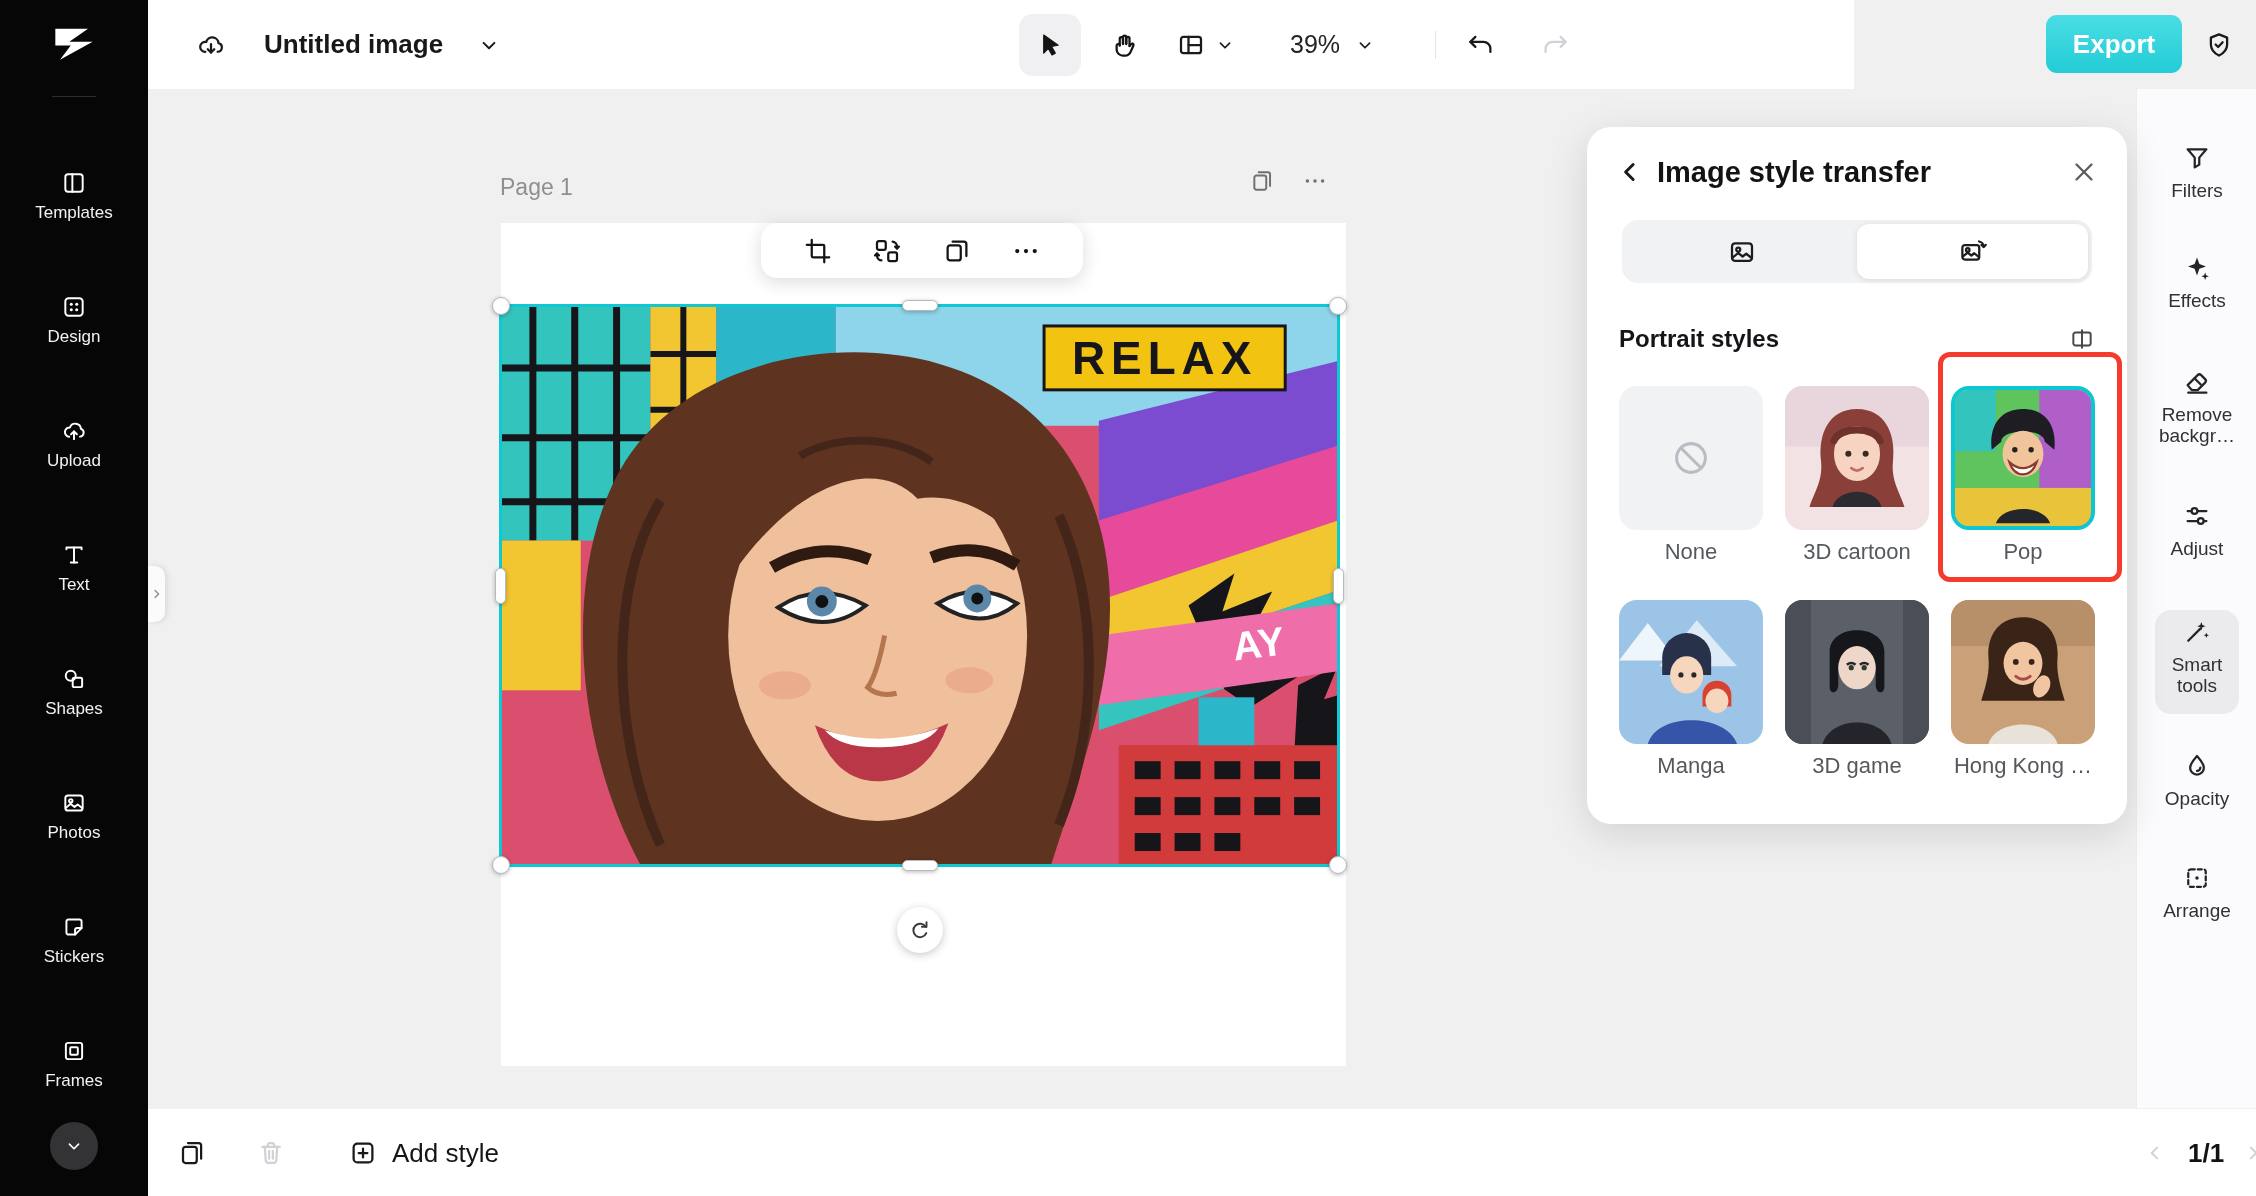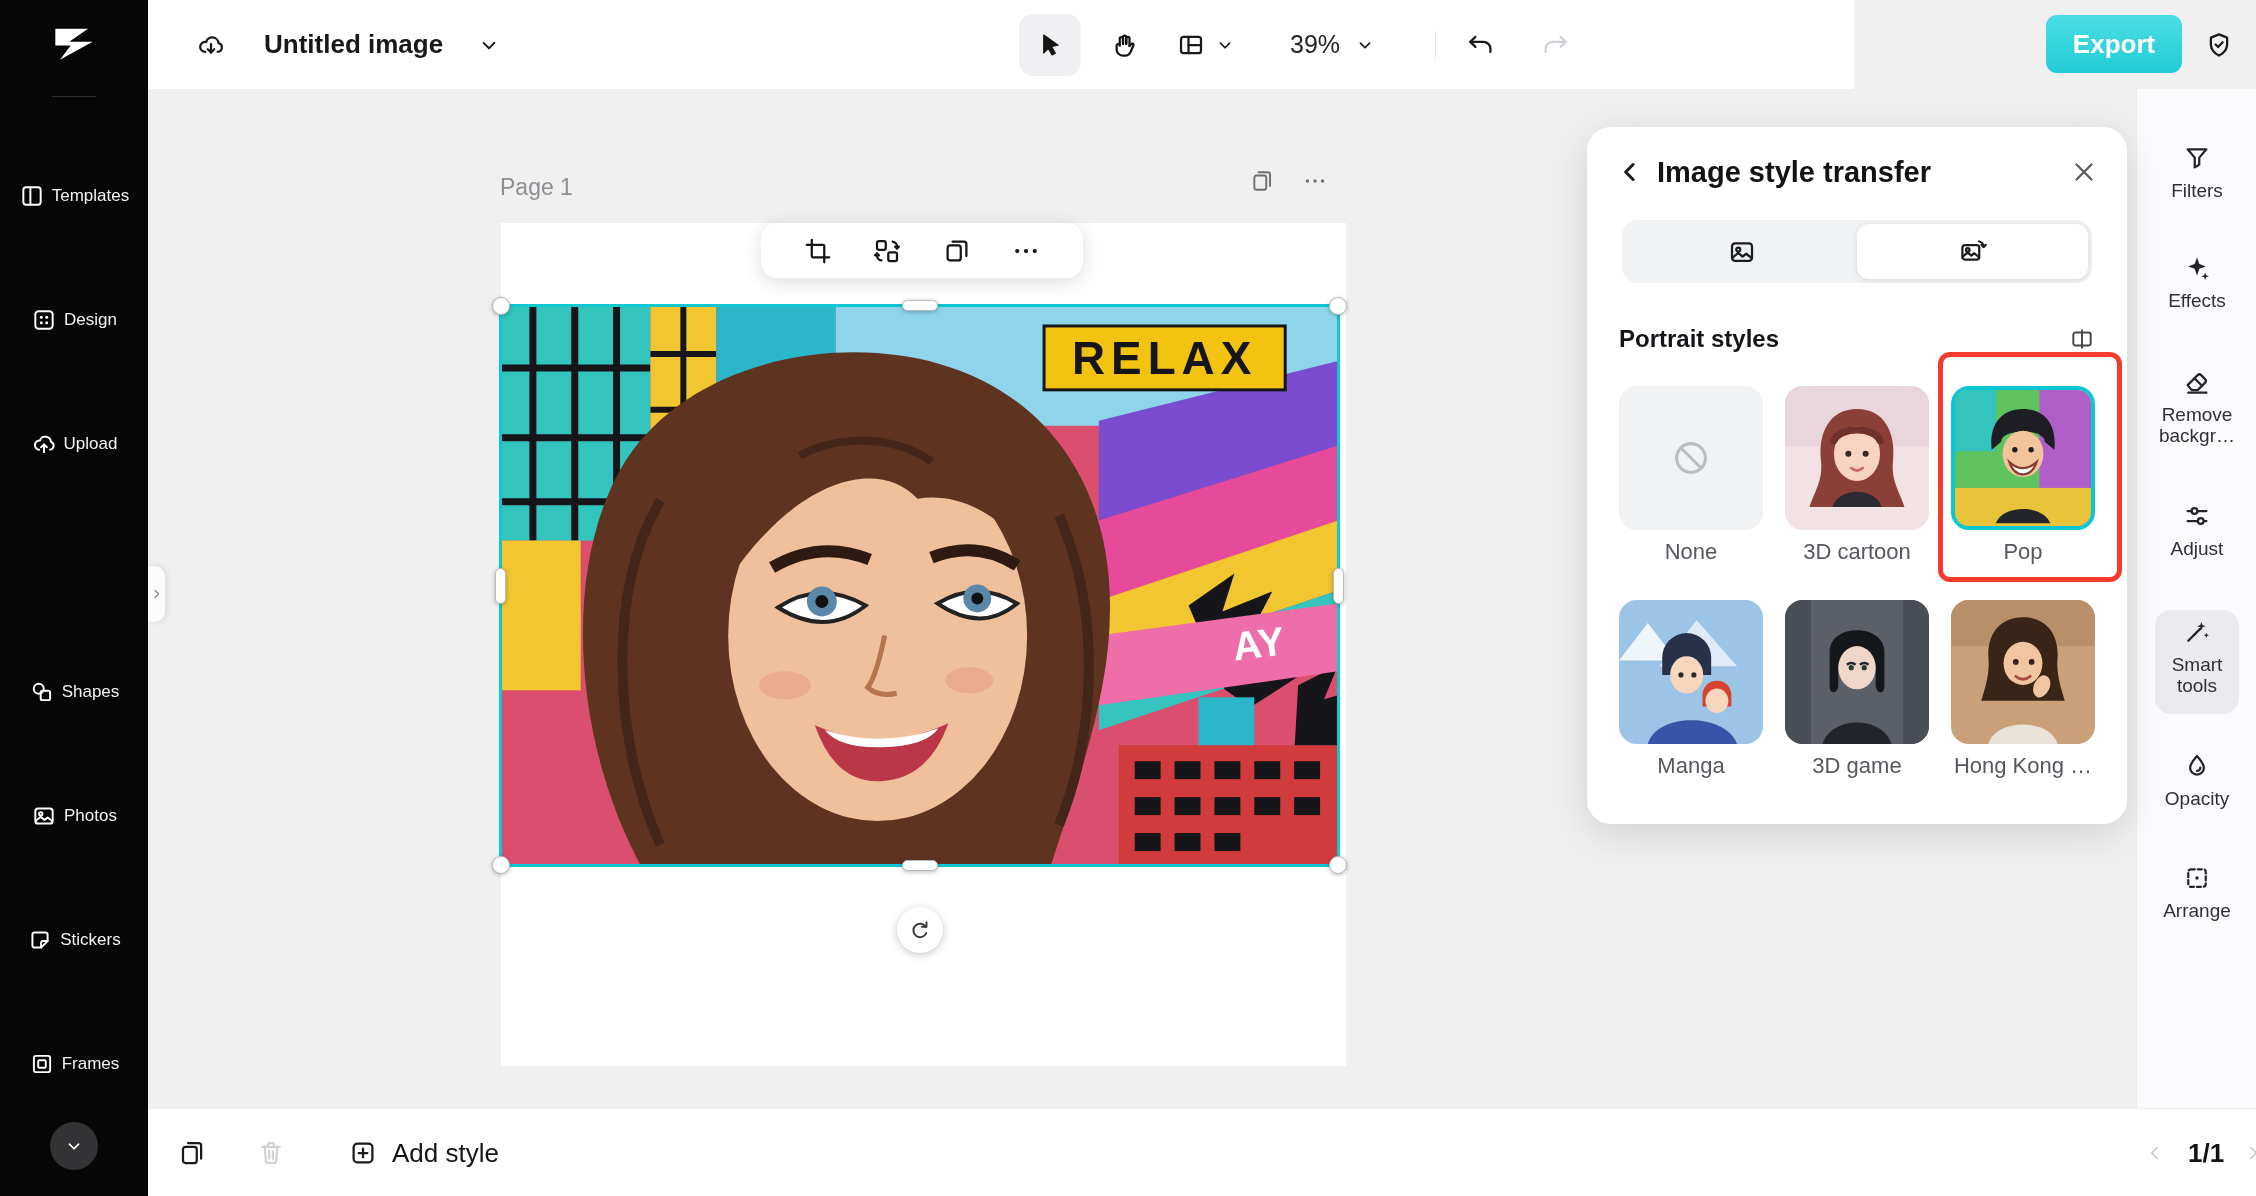--- a/index.html
+++ b/index.html
@@ -11,21 +11,21 @@
   
   .ic { width:26px; height:26px; stroke:currentColor; fill:none; stroke-width:1.8; stroke-linecap:round; stroke-linejoin:round; display:block; }
   .ic.big { width:30px; height:30px; }
   .ic.small { width:22px; height:22px; }
 
   
   .sidebar { left:0; top:0; width:148px; height:1196px; background:#060606; z-index:40; }
   .logo-box { position:absolute; top:16px; left:0; width:148px; display:flex; justify-content:center; }
   .logo-box svg { width:56px; height:56px; }
   .side-divider { position:absolute; top:96px; left:52px; width:44px; height:1px; background:#2d2d2d; }
-  .nav-item { position:absolute; left:0; width:148px; height:112px; display:flex; flex-direction:row; align-items:center; justify-content:center; gap:7px; color:#ffffff; cursor:pointer; }
+  .nav-item { position:absolute; left:0; width:148px; height:112px; display:flex; flex-direction:column; align-items:center; justify-content:center; gap:7px; color:#ffffff; cursor:pointer; }
   .nav-item .lbl { font-size:17px; color:#f2f2f2; }
   .side-more { position:absolute; left:50px; bottom:26px; width:48px; height:48px; border-radius:50%; background:#333336; color:#fff; display:flex; align-items:center; justify-content:center; }
 
   
   .topbar { left:148px; top:0; width:1706px; height:89px; background:#ffffff; z-index:30; }
   .topbar .item { position:absolute; top:0; height:89px; display:flex; align-items:center; }
   .doc-title { font-size:26px; font-weight:600; color:#17181a; }
   .tool-btn { width:62px; height:62px; border-radius:14px; display:flex; align-items:center; justify-content:center; color:#141414; }
   .tool-btn.selected { background:#f0f0f2; }
   .zoom-text { font-size:25px; font-weight:500; color:#232427; }
@@ -118,20 +118,28 @@
       <span class="lbl">Design</span>
     </div>
     <div class="nav-item" style="top:388px">
       <svg class="ic" viewBox="0 0 24 24">
           <path d="M7.6 17.3a4.3 4.3 0 1 1 .7-8.6A5.2 5.2 0 0 1 18.4 10a3.7 3.7 0 0 1-.9 7.2"></path>
           <path d="M12 19.5v-7"></path>
           <path d="M9.3 15l2.7-2.7 2.7 2.7"></path>
         </svg>
       <span class="lbl">Upload</span>
     </div>
+    <div class="nav-item" style="top:512px">
+      <svg class="ic" viewBox="0 0 24 24">
+          <path d="M5 6.8V5h14v1.8"></path>
+          <line x1="12" y1="5" x2="12" y2="19"></line>
+          <line x1="9" y1="19" x2="15" y2="19"></line>
+        </svg>
+      <span class="lbl">Text</span>
+    </div>
     <div class="nav-item" style="top:760px">
       <svg class="ic" viewBox="0 0 24 24">
           <rect x="4" y="5" width="16" height="14" rx="2.5"></rect>
           <circle cx="9" cy="10" r="1.6"></circle>
           <path d="M4.5 16.5l4.4-3.7 3.6 2.8 2.9-2.2 4.1 3.2"></path>
         </svg>
       <span class="lbl">Photos</span>
     </div>
     <div class="nav-item" style="top:636px">
       <svg class="ic" viewBox="0 0 24 24">

